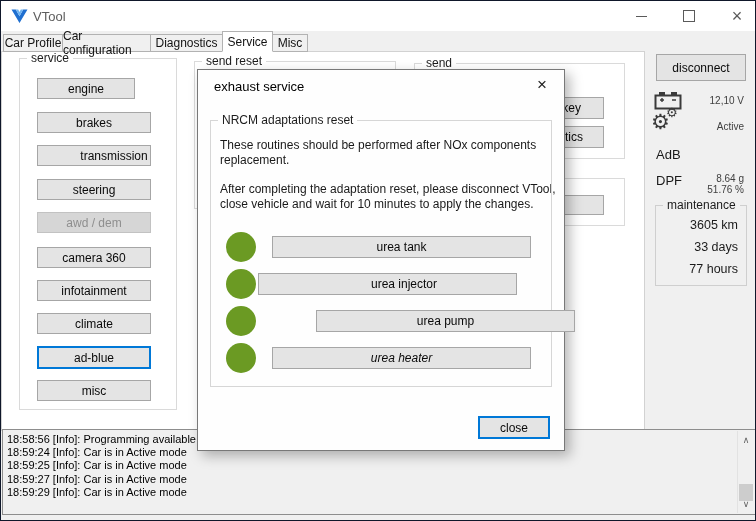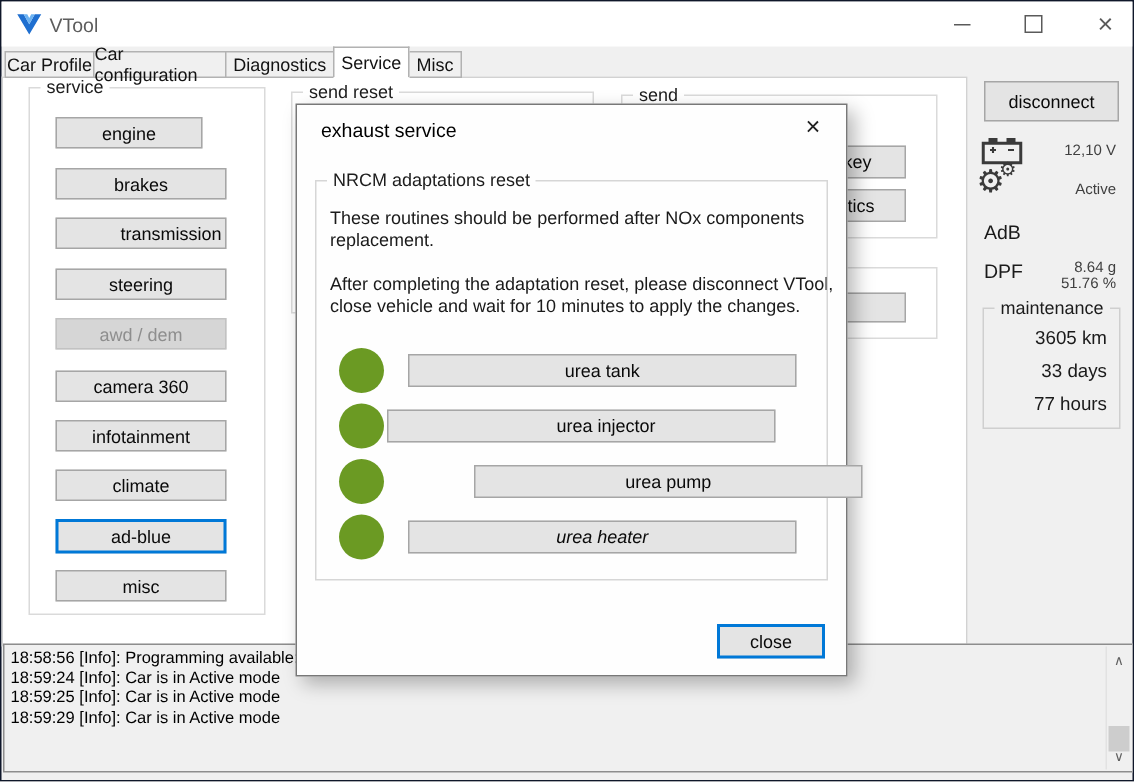--- a/index.html
+++ b/index.html
@@ -165,20 +165,21 @@
     <span class="maint-item" style="top:12px;">3605 km</span>
     <span class="maint-item" style="top:34px;">33 days</span>
     <span class="maint-item" style="top:56px;">77 hours</span>
   </div>
 
   <div class="log">
     <div class="log-lines">
       <div>18:58:56 [Info]: Programming available: c</div>
       <div>18:59:24 [Info]: Car is in Active mode</div>
       <div>18:59:25 [Info]: Car is in Active mode</div>
+      <div>18:59:27 [Info]: Car is in Active mode</div>
       <div>18:59:29 [Info]: Car is in Active mode</div>
     </div>
     <div class="sbar">
       <div class="sarrow" style="top:2px;">
         <span>∧</span>
       </div>
       <div class="sthumb" style="top:53px;"></div>
       <div class="sarrow" style="bottom:2px;">
         <span>∨</span>
       </div>

